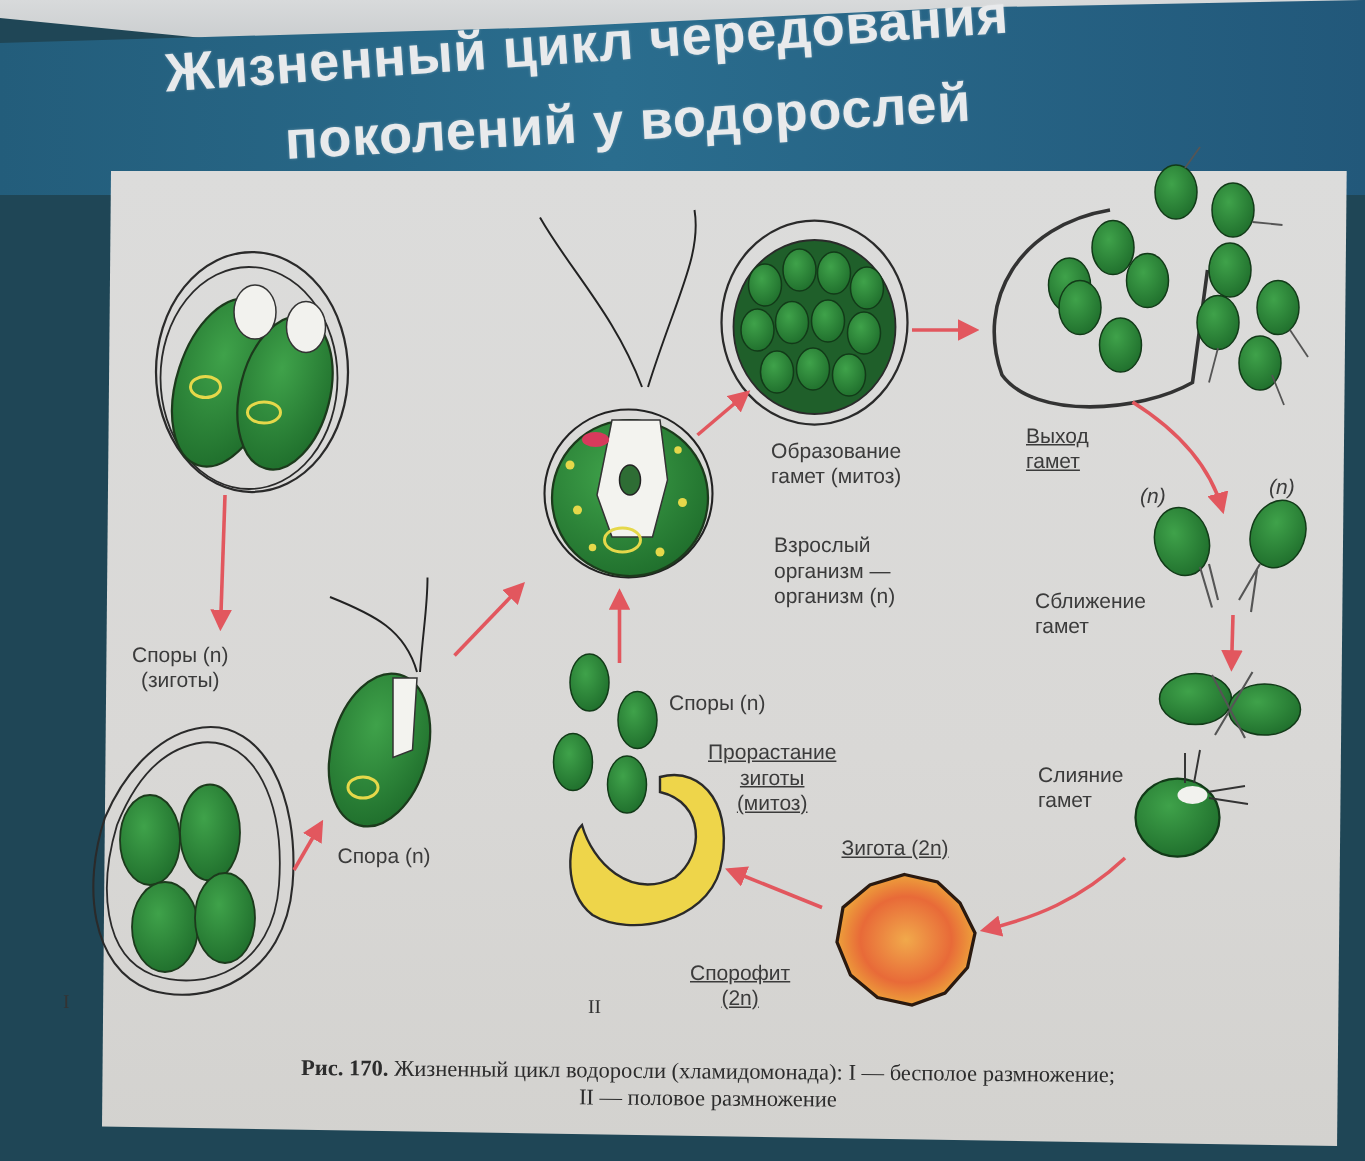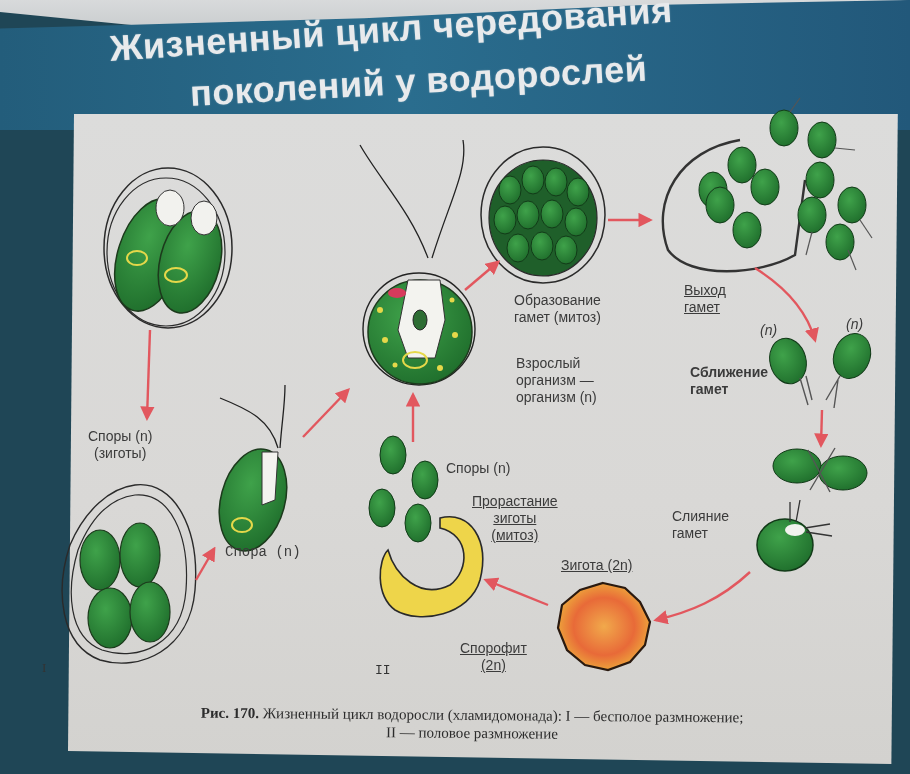--- a/index.html
+++ b/index.html
@@ -203,57 +203,57 @@
     <line x1="822" y1="410" x2="821" y2="445"></line>
     <path d="M750 572 C720 600, 690 612, 656 620"></path>
     <line x1="548" y1="605" x2="486" y2="580"></line>
   </g>
 </svg>
 
 <div class="lbl" style="left:88px; top:428px;">
   <div>Споры (n)</div>
   <div>(зиготы)</div>
 </div>
-<div class="lbl" style="left:225px; top:544px;font-family:Liberation Mono, monospace;">Спора (n)</div>
+<div class="lbl" style="left:225px; top:562px;">Спора (n)</div>
 <div class="lbl" style="left:486px; top:292px;margin-left:28px;">
   <div>Образование</div>
   <div>гамет (митоз)</div>
 </div>
 <div class="lbl left" style="left:516px; top:345px;margin-top:10px;">
   <div>Взрослый</div>
   <div>организм —</div>
   <div>организм (n)</div>
 </div>
 <div class="lbl left" style="left:684px; top:282px;text-decoration:underline;">
   <div>Выход</div>
   <div>гамет</div>
 </div>
 <div class="lbl" style="left:760px; top:322px; font-style:italic;">(n)</div>
 <div class="lbl" style="left:846px; top:316px; font-style:italic;">(n)</div>
-<div class="lbl left" style="left:690px; top:364px;font-weight:bold;">
+<div class="lbl left" style="left:690px; top:392px;">
   <div>Сближение</div>
   <div>гамет</div>
 </div>
-<div class="lbl left" style="left:672px; top:508px;">
+<div class="lbl left" style="left:692px; top:508px;">
   <div>Слияние</div>
   <div>гамет</div>
 </div>
 <div class="lbl" style="left:561px; top:557px;text-decoration:underline;">Зигота (2n)</div>
 <div class="lbl left" style="left:446px; top:460px;">Споры (n)</div>
 <div class="lbl" style="left:472px; top:493px;text-decoration:underline;">
   <div>Прорастание</div>
   <div>зиготы</div>
   <div>(митоз)</div>
 </div>
 <div class="lbl" style="left:460px; top:640px;text-decoration:underline;">
   <div>Спорофит</div>
   <div>(2n)</div>
 </div>
 <div class="roman" style="left:42px; top:660px;">I</div>
-<div class="roman" style="left:375px; top:663px;font-family:Liberation Mono, monospace;">II</div>
+<div class="roman" style="left:392px; top:663px;">II</div>
 
 <div class="caption">
   <div>
     <b>Рис. 170.</b>
     <span>Жизненный цикл водоросли (хламидомонада): I — бесполое размножение;</span>
   </div>
   <div>II — половое размножение</div>
 </div>
 
 </body></html>

